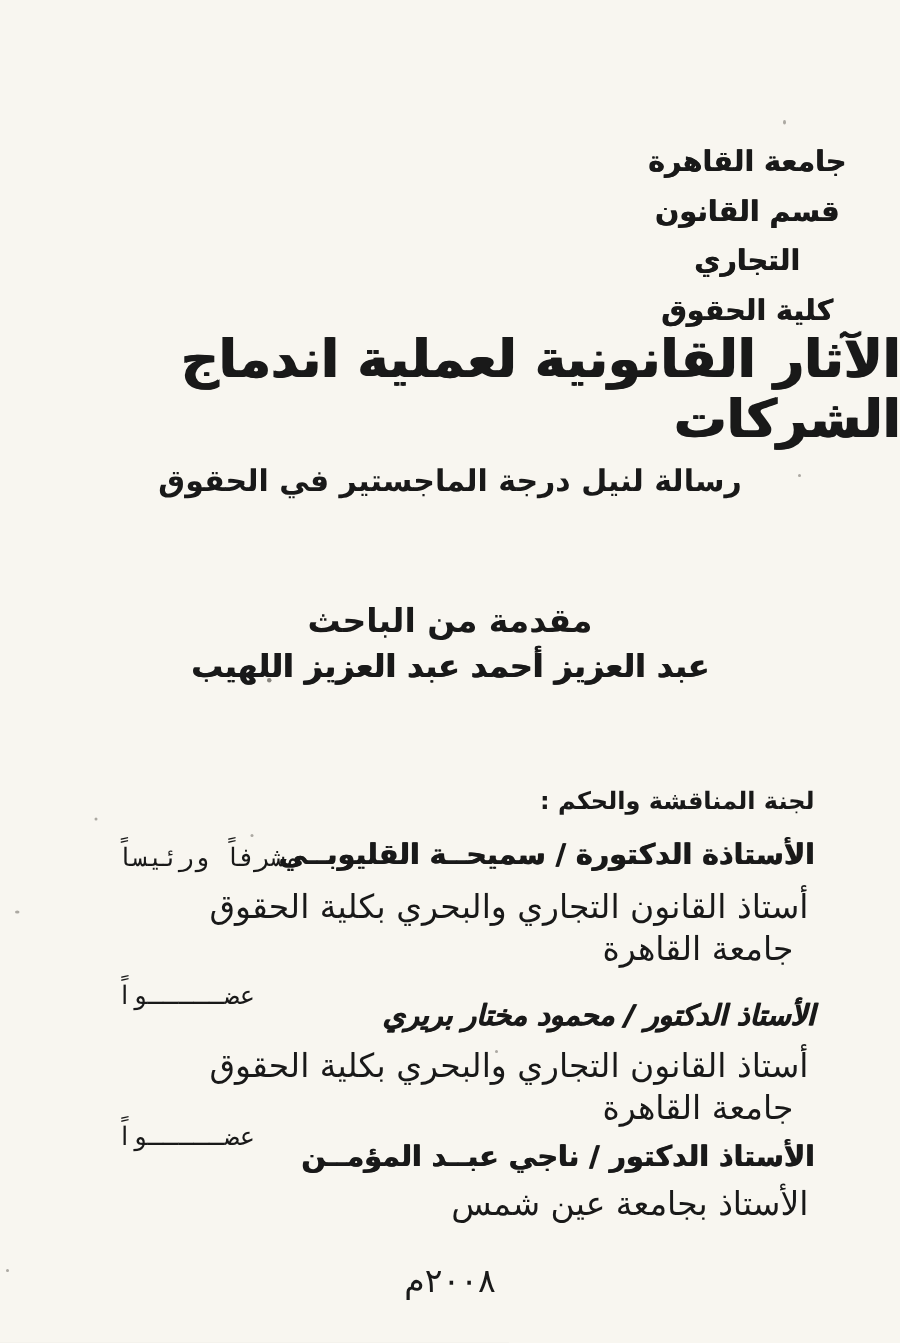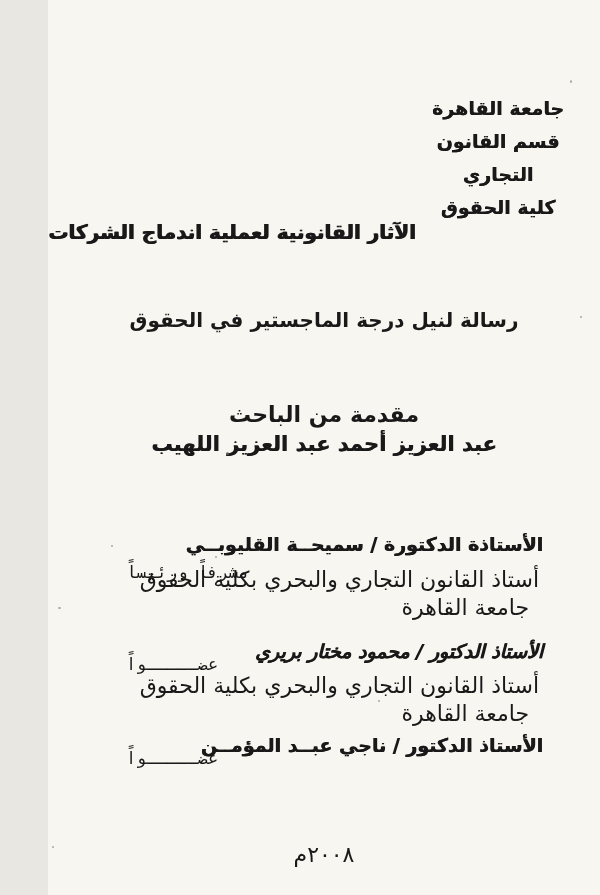--- a/index.html
+++ b/index.html
@@ -3,43 +3,43 @@
 <meta charset="utf-8">
 <style>
   html,body{margin:0;padding:0;}
   body{
     width:600px;height:895px;
     background:#e9e7e2;
     font-family:"DejaVu Sans",sans-serif;
   }
   .page{
     position:relative;
-    width:552px;height:895px;
+    width:600px;height:895px;
     background:#f8f6f0;
     color:#191919;
     overflow:hidden;
     direction:rtl;
   }
   
   .header{
     position:absolute;
     top:92px;right:12px;width:180px;
     text-align:center;
     font-weight:bold;
     font-size:19px;
     line-height:33px;
     text-shadow:0.4px 0 0 currentColor;
   }
   
   .title{
     position:absolute;
     top:220px;left:0;right:0;
     margin:0;
-    text-align:left;
-    font-size:20px;
+    text-align:right;
+    font-size:35px;
     font-weight:bold;
     text-shadow:1px 0 0 currentColor;
   }
   .subtitle{
     position:absolute;
     top:308px;left:0;right:0;
     text-align:center;
     font-size:20px;
     font-weight:bold;
   }
@@ -131,30 +131,32 @@
   </div>
 
   <h1 class="title">الآثار القانونية لعملية اندماج الشركات</h1>
 
   <div class="subtitle">رسالة لنيل درجة الماجستير في الحقوق</div>
 
   <div class="presenter-label">مقدمة من الباحث</div>
   <div class="researcher">عبد العزيز أحمد عبد العزيز اللهيب</div>
 
   <div class="committee">
+    <div class="c-heading">لجنة المناقشة والحكم :</div>
 
     <div class="c-name mt8">الأستاذة الدكتورة / سميحــة القليوبــي</div>
     <div class="c-sub mt7">أستاذ القانون التجاري والبحري بكلية الحقوق</div>
     <div class="c-sub uni">جامعة القاهرة</div>
 
     <div class="c-name mt1">الأستاذ الدكتور / محمود مختار بريري</div>
     <div class="c-sub mt6">أستاذ القانون التجاري والبحري بكلية الحقوق</div>
     <div class="c-sub uni">جامعة القاهرة</div>
 
     <div class="c-name mt2">الأستاذ الدكتور / ناجي عبــد المؤمــن</div>
+    <div class="c-sub mt5 last">الأستاذ بجامعة عين شمس</div>
   </div>
 
   <div class="role role-1">مشرفاً ورئيساً</div>
   <div class="role role-2">عضـــــواً</div>
   <div class="role role-3">عضـــــواً</div>
 
   <div class="year">٢٠٠٨م</div>
 
   <span class="speck s1"></span>
   <span class="speck s2"></span>

